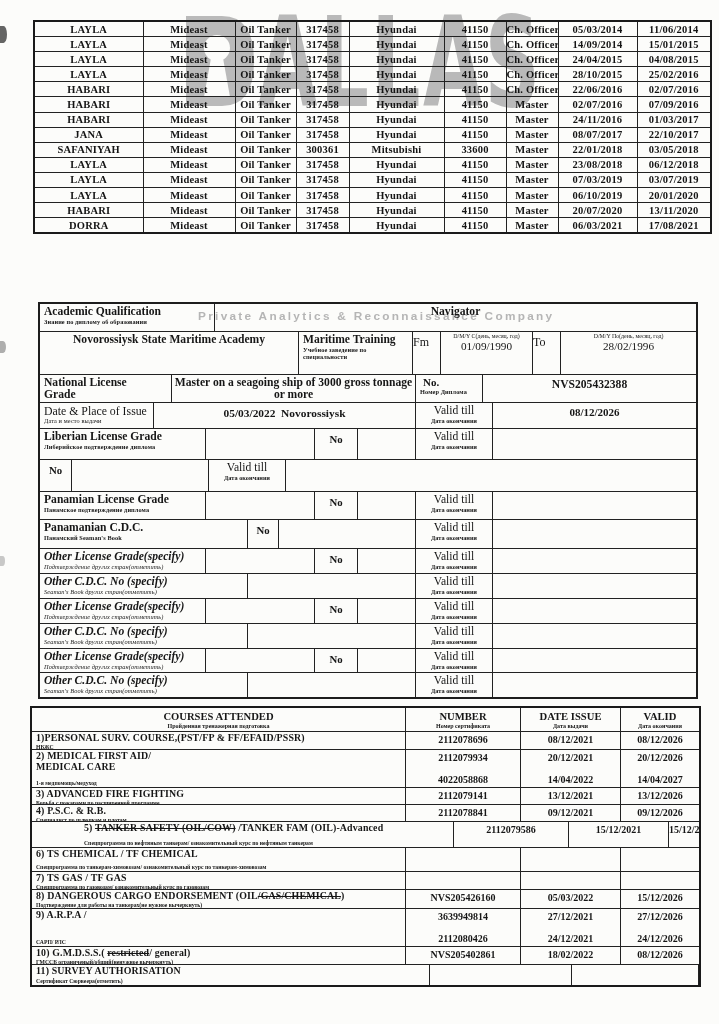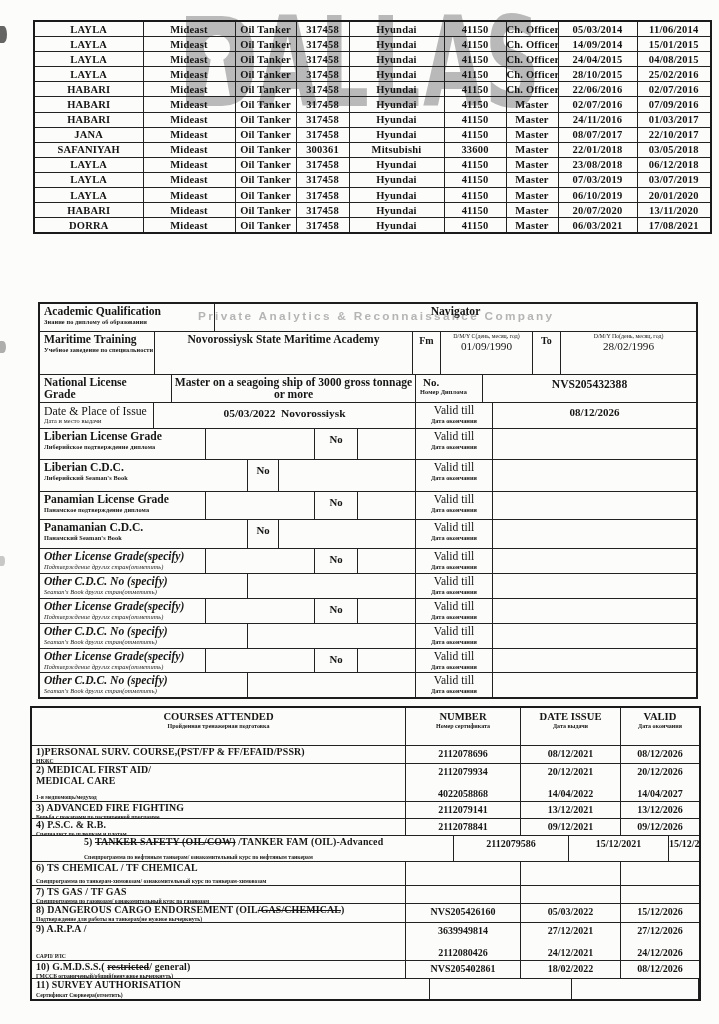--- a/index.html
+++ b/index.html
@@ -23,21 +23,21 @@
   .m-row.last{border-bottom:none;}
   .m-cell{box-sizing:border-box;border-left:1.4px solid #222;overflow:hidden;}
   .m-cell:first-child{border-left:none;}
   .m-lbl{font-weight:bold;font-size:11.6px;line-height:12.2px;padding:2px 0 0 4px;}
   .m-lbl.reg{font-weight:normal;font-size:11.8px;}
   .m-lbl.narrow{max-width:100px;}
   .ital{font-style:italic;}
   .m-sub{font-weight:bold;font-size:6.3px;line-height:7px;padding:0 0 0 4px;letter-spacing:.1px;}
   .m-sub.reg{font-weight:normal;}
   .m-val{font-weight:bold;font-size:11.6px;line-height:12.4px;text-align:center;padding-top:2px;}
-  .m-fm{font-size:10px;text-align:center;padding-top:3px;font-weight:bold;}
+  .m-fm{font-size:12px;padding-top:3px;}
   .m-note{font-size:5.9px;line-height:7px;text-align:center;padding-top:1px;}
   .m-date{font-size:11.2px;line-height:12px;text-align:center;}
   .m-no{font-weight:bold;font-size:11px;line-height:11px;padding:2px 0 0 7px;}
   .m-num{font-weight:bold;font-size:11.6px;text-align:center;padding-top:3px;}
   .m-issueval{font-weight:bold;font-size:11.4px;text-align:center;padding-top:4px;white-space:pre;}
   .m-vt{font-size:11.6px;line-height:12px;text-align:center;padding-top:2px;}
   .m-vts{font-weight:bold;font-size:6.3px;line-height:7px;text-align:center;}
   .m-mini{font-weight:bold;font-size:10.8px;text-align:center;padding-top:4px;}
   .m-validval{font-weight:bold;font-size:11px;text-align:center;padding-top:3px;}
 
@@ -255,26 +255,26 @@
       <div class="m-cell" style="width:174px">
         <div class="m-lbl">Academic Qualification</div>
         <div class="m-sub">Знание по диплому об образовании</div>
       </div>
       <div class="m-cell" style="flex:1">
         <div class="m-val">Navigator</div>
       </div>
     </div>
 
     <div class="m-row" style="height:43px">
+      <div class="m-cell" style="width:258px">
+        <div class="m-val">Novorossiysk State Maritime Academy</div>
+      </div>
       <div class="m-cell" style="width:114px">
         <div class="m-lbl">Maritime Training</div>
         <div class="m-sub">Учебное заведение по специальности</div>
-      </div>
-      <div class="m-cell" style="width:258px">
-        <div class="m-val">Novorossiysk State Maritime Academy</div>
       </div>
       <div class="m-cell m-fm" style="width:28px">Fm</div>
       <div class="m-cell" style="width:92px">
         <div class="m-note">D/M/Y С(день, месяц, год)</div>
         <div class="m-date">01/09/1990</div>
       </div>
       <div class="m-cell m-fm" style="width:28px">To</div>
       <div class="m-cell" style="flex:1">
         <div class="m-note">D/M/Y По(день, месяц, год)</div>
         <div class="m-date">28/02/1996</div>
@@ -318,24 +318,20 @@
           <div class="m-cell m-mini" style="width: 109px;"></div>
           <div class="m-cell m-mini" style="width: 43px;">No</div>
           <div class="m-cell m-mini" style="width: 58px;"></div>
           <div class="m-cell" style="width: 77px;">
             <div class="m-vt">Valid till</div>
             <div class="m-vts">Дата окончания</div>
           </div>
           <div class="m-cell" style="flex: 1 1 0%;"></div>
         </div>
         <div class="m-row" style="height: 32px;">
-          <div class="m-cell" style="width: 207px;">
-            <div class="m-lbl">Liberian C.D.C.</div>
-            <div class="m-sub">Либерийский Seaman's Book</div>
-          </div>
           <div class="m-cell m-mini" style="width: 31px;">No</div>
           <div class="m-cell m-mini" style="width: 137px;"></div>
           <div class="m-cell" style="width: 77px;">
             <div class="m-vt">Valid till</div>
             <div class="m-vts">Дата окончания</div>
           </div>
           <div class="m-cell" style="flex: 1 1 0%;"></div>
         </div>
         <div class="m-row" style="height: 28px;">
           <div class="m-cell" style="width: 165px;">
@@ -439,21 +435,21 @@
           <div class="m-cell" style="width: 77px;">
             <div class="m-vt">Valid till</div>
             <div class="m-vts">Дата окончания</div>
           </div>
           <div class="m-cell" style="flex: 1 1 0%;"></div>
         </div>
       </div>
   </div>
 
   <div class="ctable">
-    <div class="c-row" style="height:38px">
+    <div class="c-row" style="height:24px">
       <div class="c-cell c-h w-title">
         <div class="c-hmain">COURSES ATTENDED</div>
         <div class="c-hsub">Пройденная тренажерная подготовка</div>
       </div>
       <div class="c-cell c-h w-num">
         <div class="c-hmain">NUMBER</div>
         <div class="c-hsub">Номер сертификата</div>
       </div>
       <div class="c-cell c-h w-date">
         <div class="c-hmain">DATE ISSUE</div>

